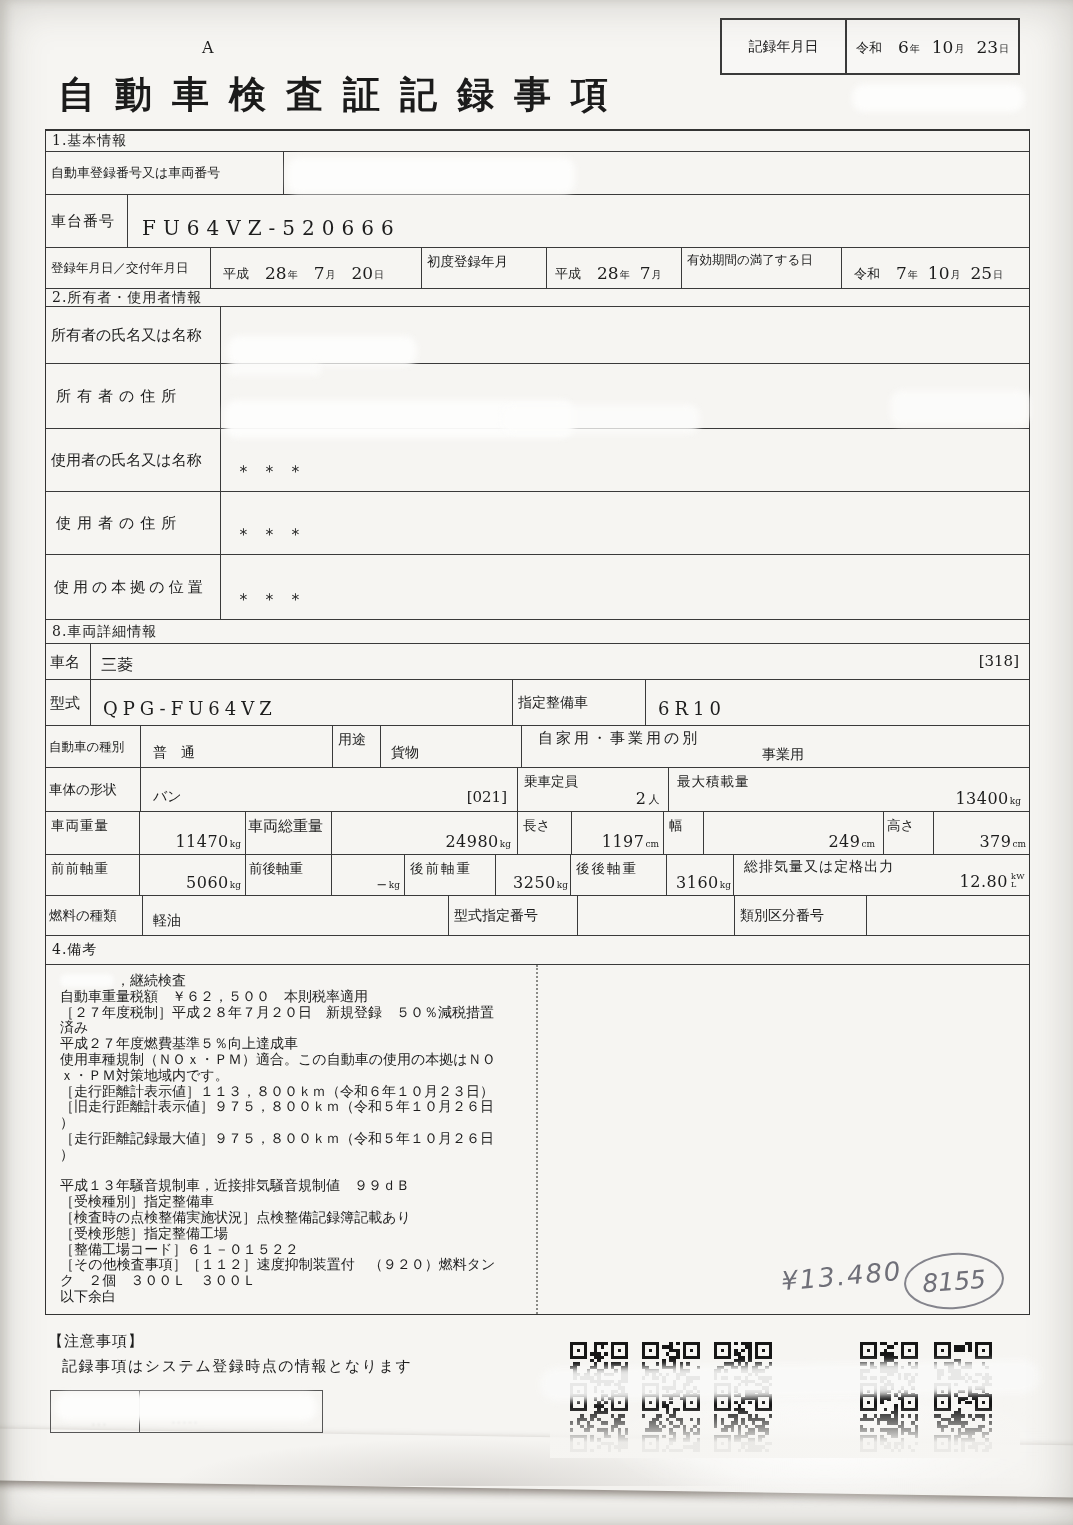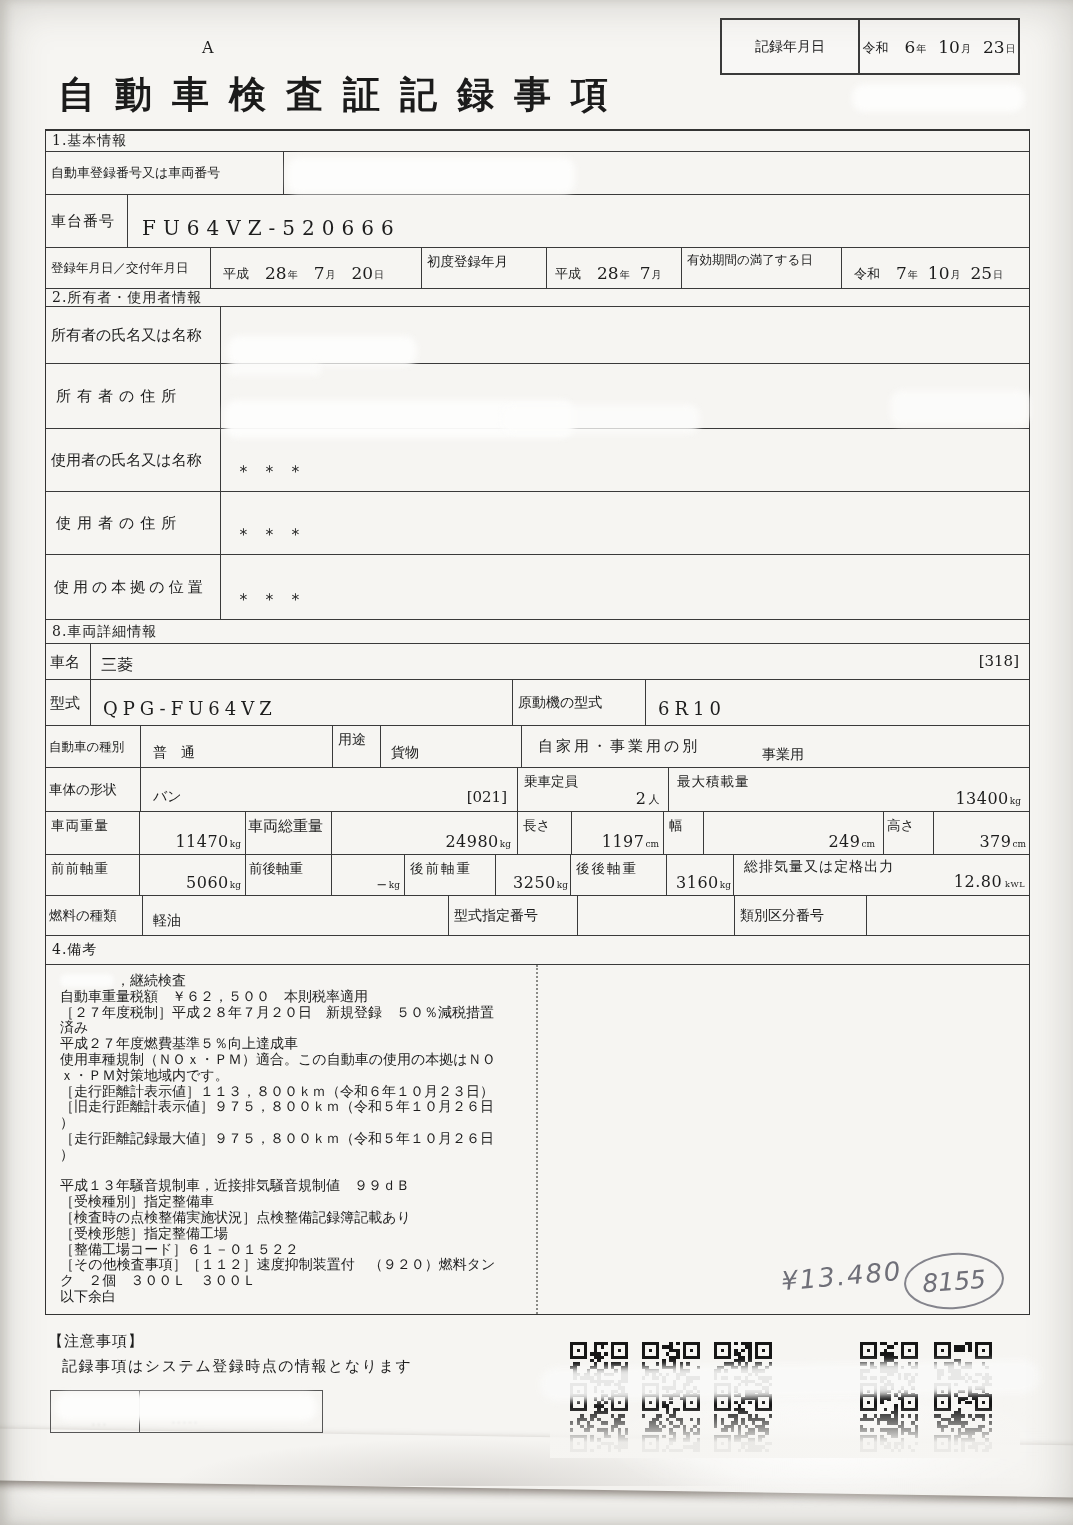--- a/index.html
+++ b/index.html
@@ -16,38 +16,38 @@
          background:radial-gradient(ellipse,rgba(255,255,255,0.9),rgba(255,255,255,0) 68%);}
   .vignette{position:absolute;inset:0;z-index:9;pointer-events:none;
             box-shadow:inset 0 0 45px rgba(95,88,80,0.28), inset 6px 0 10px rgba(95,88,80,0.18);}
   
   .cap{position:absolute;background:rgba(253,253,252,0.96);filter:blur(3px);z-index:5;border-radius:12px;}
   .cap.soft{background:rgba(252,252,251,0.8);}
   
   .corner-a{position:absolute;left:202px;top:38px;font-size:16px;}
   .title{position:absolute;left:58px;top:70px;font-size:37px;font-weight:600;letter-spacing:20px;white-space:nowrap;color:#1b1b1b;}
   .recbox{position:absolute;left:720px;top:18px;width:300px;height:57px;border:2px solid #3a3a3a;display:flex;box-sizing:border-box;background:rgba(255,255,255,0.25);}
-  .recbox .rl{width:138px;border-right:2px solid #3a3a3a;display:flex;align-items:center;justify-content:center;font-size:14px;box-sizing:border-box;}
+  .recbox .rl{width:125px;border-right:2px solid #3a3a3a;display:flex;align-items:center;justify-content:center;font-size:14px;box-sizing:border-box;}
   .recbox .rv{flex:1;display:flex;align-items:center;justify-content:center;}
   
   .tbl{position:absolute;left:45px;top:129px;width:985px;z-index:3;border:1px solid #343434;border-top-width:2px;box-sizing:border-box;}
   .row{display:flex;border-top:1px solid #3a3a3a;box-sizing:border-box;position:relative;}
   .row:first-child{border-top:none;}
   .band{font-size:14px;padding-left:6px;display:flex;align-items:center;letter-spacing:1px;}
   .c{position:relative;border-right:1px solid #3a3a3a;box-sizing:border-box;flex:0 0 auto;}
   .c.last,.c:last-child{border-right:none;}
   .c.f{flex:1 1 auto;}
   .lb{display:block;white-space:nowrap;}
   .cv{position:absolute;top:50%;transform:translateY(-50%);left:5px;}
   .top{padding:5px 0 0 5px;}
   .bv{position:absolute;left:10px;bottom:5px;font-size:14px;white-space:nowrap;}
   .nv{position:absolute;right:4px;bottom:3px;display:flex;align-items:flex-end;font-size:16px;letter-spacing:0.5px;white-space:nowrap;}
   .u{font-size:9px;margin:0 0 2px 1px;letter-spacing:0;}
   .u11{font-size:11px;margin:0 0 1px 2px;}
-  .ustack{display:flex;flex-direction:row;font-size:8px;line-height:8px;margin:0 0 2px 3px;text-align:left;}
+  .ustack{display:flex;flex-direction:column;font-size:8px;line-height:8px;margin:0 0 2px 3px;text-align:left;}
   .dv{position:absolute;left:0;right:0;bottom:5px;display:flex;align-items:flex-end;padding-left:12px;white-space:nowrap;}
   .dv .era{font-size:13px;}
   .dv .n{font-size:17px;margin-left:16px;}
   .dv .un{font-size:10px;margin:0 0 1px 1px;}
   .stars{position:absolute;left:14px;bottom:8px;font-size:17px;letter-spacing:9px;}
   
   .remarks{position:absolute;left:14px;top:8px;width:480px;font-size:14px;line-height:15.8px;}
   .rline{min-height:15.8px;white-space:pre;display:flex;align-items:center;}
   .redact-inline{display:inline-block;width:54px;height:13px;background:rgba(252,252,251,0.97);filter:blur(2px);border-radius:6px;margin-right:2px;}
   .dots{position:absolute;top:0;bottom:0;left:490px;border-left:2px dotted #8a8a86;}
@@ -61,21 +61,21 @@
   .minibox{position:absolute;left:50px;top:1390px;width:273px;height:43px;border:1px solid #565656;box-sizing:border-box;z-index:3;}
   .minibox .mdiv{position:absolute;left:88px;top:0;bottom:0;border-left:1px solid #565656;}
   .smudge{position:absolute;color:#9a9a96;font-size:8px;filter:blur(1px);letter-spacing:3px;z-index:6;}
   .qr{position:absolute;width:58px;height:58px;z-index:2;}
   .swath{position:absolute;left:540px;top:1364px;width:500px;height:33px;background:rgba(250,250,248,0.92);
          border-radius:16px;filter:blur(3px);transform:rotate(-1deg);z-index:4;}
   .qrfade{position:absolute;left:550px;top:1406px;width:470px;height:52px;z-index:3;
           background:linear-gradient(rgba(246,245,242,0) 0%,rgba(246,245,242,0.95) 70%);}
   .l12{font-size:12.5px;} .l13{font-size:15px;} .l135{font-size:13.5px;} .l14{font-size:14px;}
   .l15{font-size:15px;} .l155{font-size:13px;} .l16{font-size:16px;}
-  .ls1{letter-spacing:1px;} .ls2{letter-spacing:2px;} .ls3{letter-spacing:3px;margin-top:8px;} .ls4{letter-spacing:4px;} .ls6{letter-spacing:6px;}
+  .ls1{letter-spacing:1px;} .ls2{letter-spacing:2px;} .ls3{letter-spacing:3px;} .ls4{letter-spacing:4px;} .ls6{letter-spacing:6px;}
   .mono-sp{font-size:20px;letter-spacing:7px;}
   .code-sp{font-size:18px;letter-spacing:5px;}
 </style>
 </head>
 <body>
 
 <div class="shot">
 
   <div class="wood"></div>
   <div class="pedge"></div>
@@ -225,21 +225,21 @@
     </div>
 
     <div class="row" style="height:46px">
       <div class="c" style="width:45px">
         <span class="lb cv l15" style="left:4px">型式</span>
       </div>
       <div class="c" style="width:422px">
         <span class="bv code-sp" style="left:12px;bottom:6px">QPG-FU64VZ</span>
       </div>
       <div class="c" style="width:133px">
-        <span class="lb cv l14">原動機の型式</span>
+        <span class="lb cv l14">指定整備車</span>
       </div>
       <div class="c f">
         <span class="bv code-sp" style="left:12px;bottom:6px">6R10</span>
       </div>
     </div>
 
     <div class="row" style="height:42px">
       <div class="c" style="width:95px">
         <span class="lb cv l12" style="left:3px">自動車の種別</span>
       </div>

